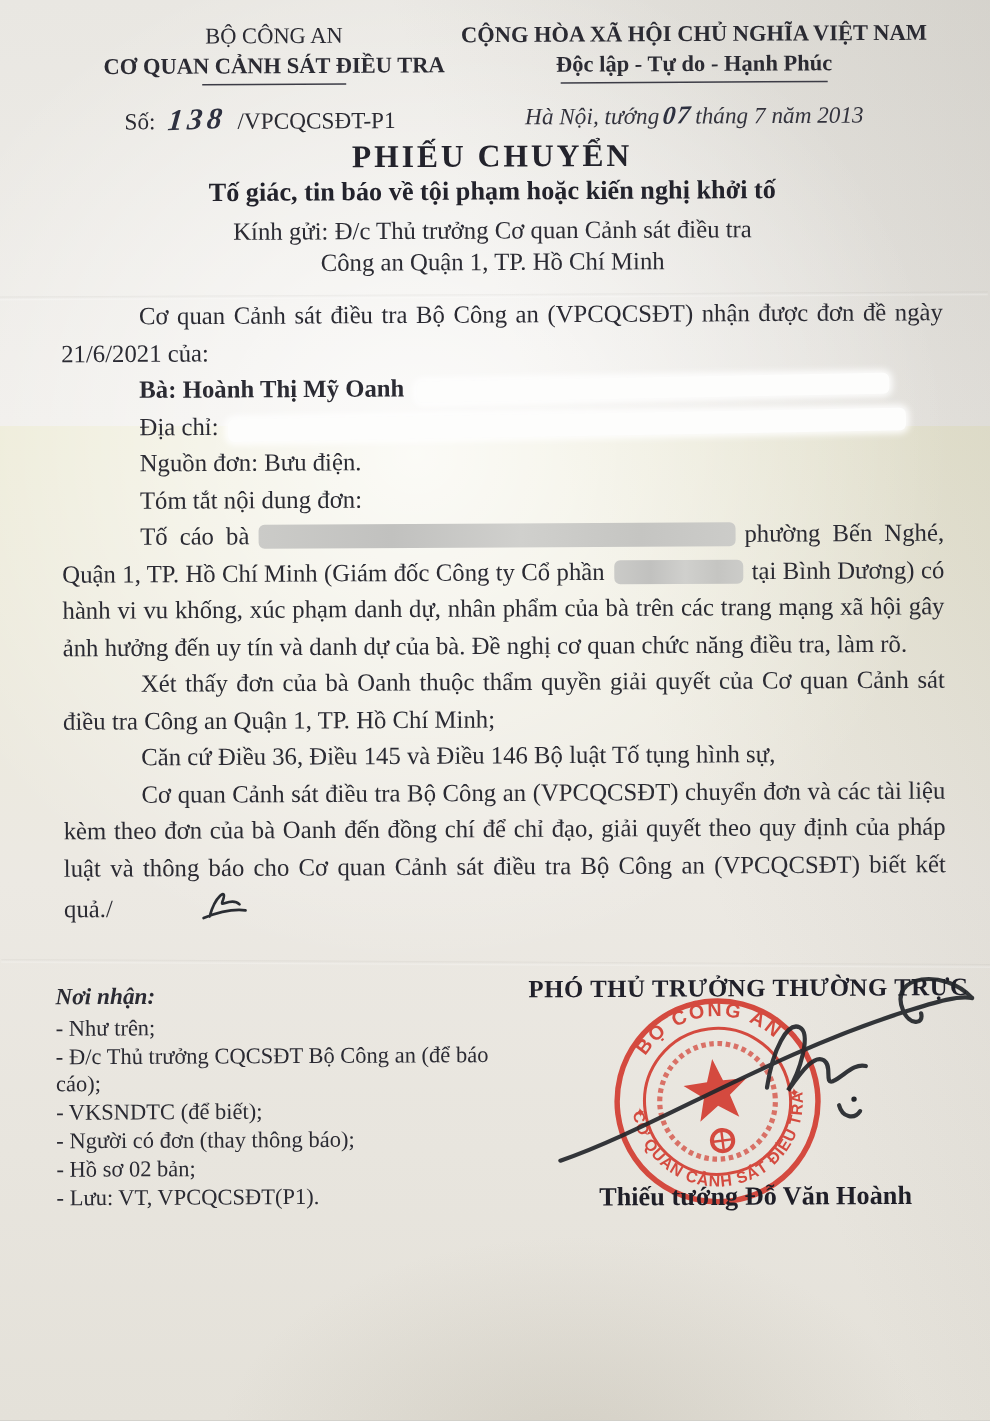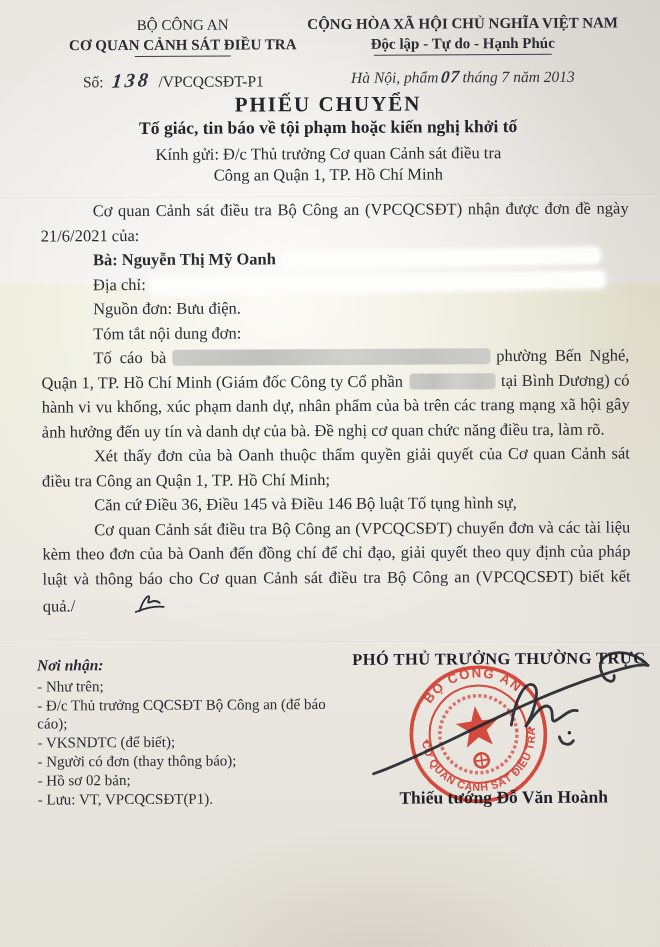--- a/index.html
+++ b/index.html
@@ -77,36 +77,36 @@
           <span>Số:</span>
           <span class="handwrite hw-num">138</span>
           <span>/VPCQCSĐT-P1</span>
         </div>
       </div>
       <div class="h-right">
         <div class="bold">CỘNG HÒA XÃ HỘI CHỦ NGHĨA VIỆT NAM</div>
         <div class="bold">Độc lập - Tự do - Hạnh Phúc</div>
         <div class="rule rule-r"></div>
         <div class="date-line italic">
-          <span>Hà Nội, phẩm</span><span class="handwrite hw-day">07</span>
+          <span>Hà Nội, tướng</span><span class="handwrite hw-day">07</span>
           <span>tháng 7 năm 2013</span>
         </div>
       </div>
     </div>
 
     <div class="title">PHIẾU CHUYỂN</div>
     <div class="subtitle">Tố giác, tin báo về tội phạm hoặc kiến nghị khởi tố</div>
     <div class="kinhgui">
       <div>Kính gửi: Đ/c Thủ trưởng Cơ quan Cảnh sát điều tra</div>
       <div>Công an Quận 1, TP. Hồ Chí Minh</div>
     </div>
 
     <div class="docbody">
       <p class="just">Cơ quan Cảnh sát điều tra Bộ Công an (VPCQCSĐT) nhận được đơn đề ngày 21/6/2021 của:</p>
-      <p><span class="bold">Bà:</span>&nbsp;<span class="bold">Nguyễn Thị Mỹ Oanh</span><span class="redact r-white w1"></span></p>
+      <p><span class="bold">Bà:</span>&nbsp;<span class="bold">Hoành Thị Mỹ Oanh</span><span class="redact r-white w1"></span></p>
       <p><span>Địa chỉ:</span><span class="redact r-white w2"></span></p>
       <p>Nguồn đơn: Bưu điện.</p>
       <p>Tóm tắt nội dung đơn:</p>
       <p class="just"><span>Tố cáo bà</span><span class="redact r-gray g1"></span><span>phường Bến Nghé, Quận 1, TP. Hồ Chí Minh (Giám đốc Công ty Cổ phần</span><span class="redact r-gray g2"></span><span>tại Bình Dương) có hành vi vu khống, xúc phạm danh dự, nhân phẩm của bà trên các trang mạng xã hội gây ảnh hưởng đến uy tín và danh dự của bà. Đề nghị cơ quan chức năng điều tra, làm rõ.</span></p>
       <p class="just">Xét thấy đơn của bà Oanh thuộc thẩm quyền giải quyết của Cơ quan Cảnh sát điều tra Công an Quận 1, TP. Hồ Chí Minh;</p>
       <p>Căn cứ Điều 36, Điều 145 và Điều 146 Bộ luật Tố tụng hình sự,</p>
       <p class="just"><span>Cơ quan Cảnh sát điều tra Bộ Công an (VPCQCSĐT) chuyển đơn và các tài liệu kèm theo đơn của bà Oanh đến đồng chí để chỉ đạo, giải quyết theo quy định của pháp luật và thông báo cho Cơ quan Cảnh sát điều tra Bộ Công an (VPCQCSĐT) biết kết quả./</span><span class="paraph"><svg width="34" height="24" viewBox="0 0 34 24">
               <path d="M7 20 C 11 6 19 1 16 9 C 13 16 21 6 27 12 M3 21 C 13 17 23 15 31 16" fill="none" stroke="#2a2d33" stroke-width="1.8" stroke-linecap="round"></path>
             </svg></span></p>
     </div>

